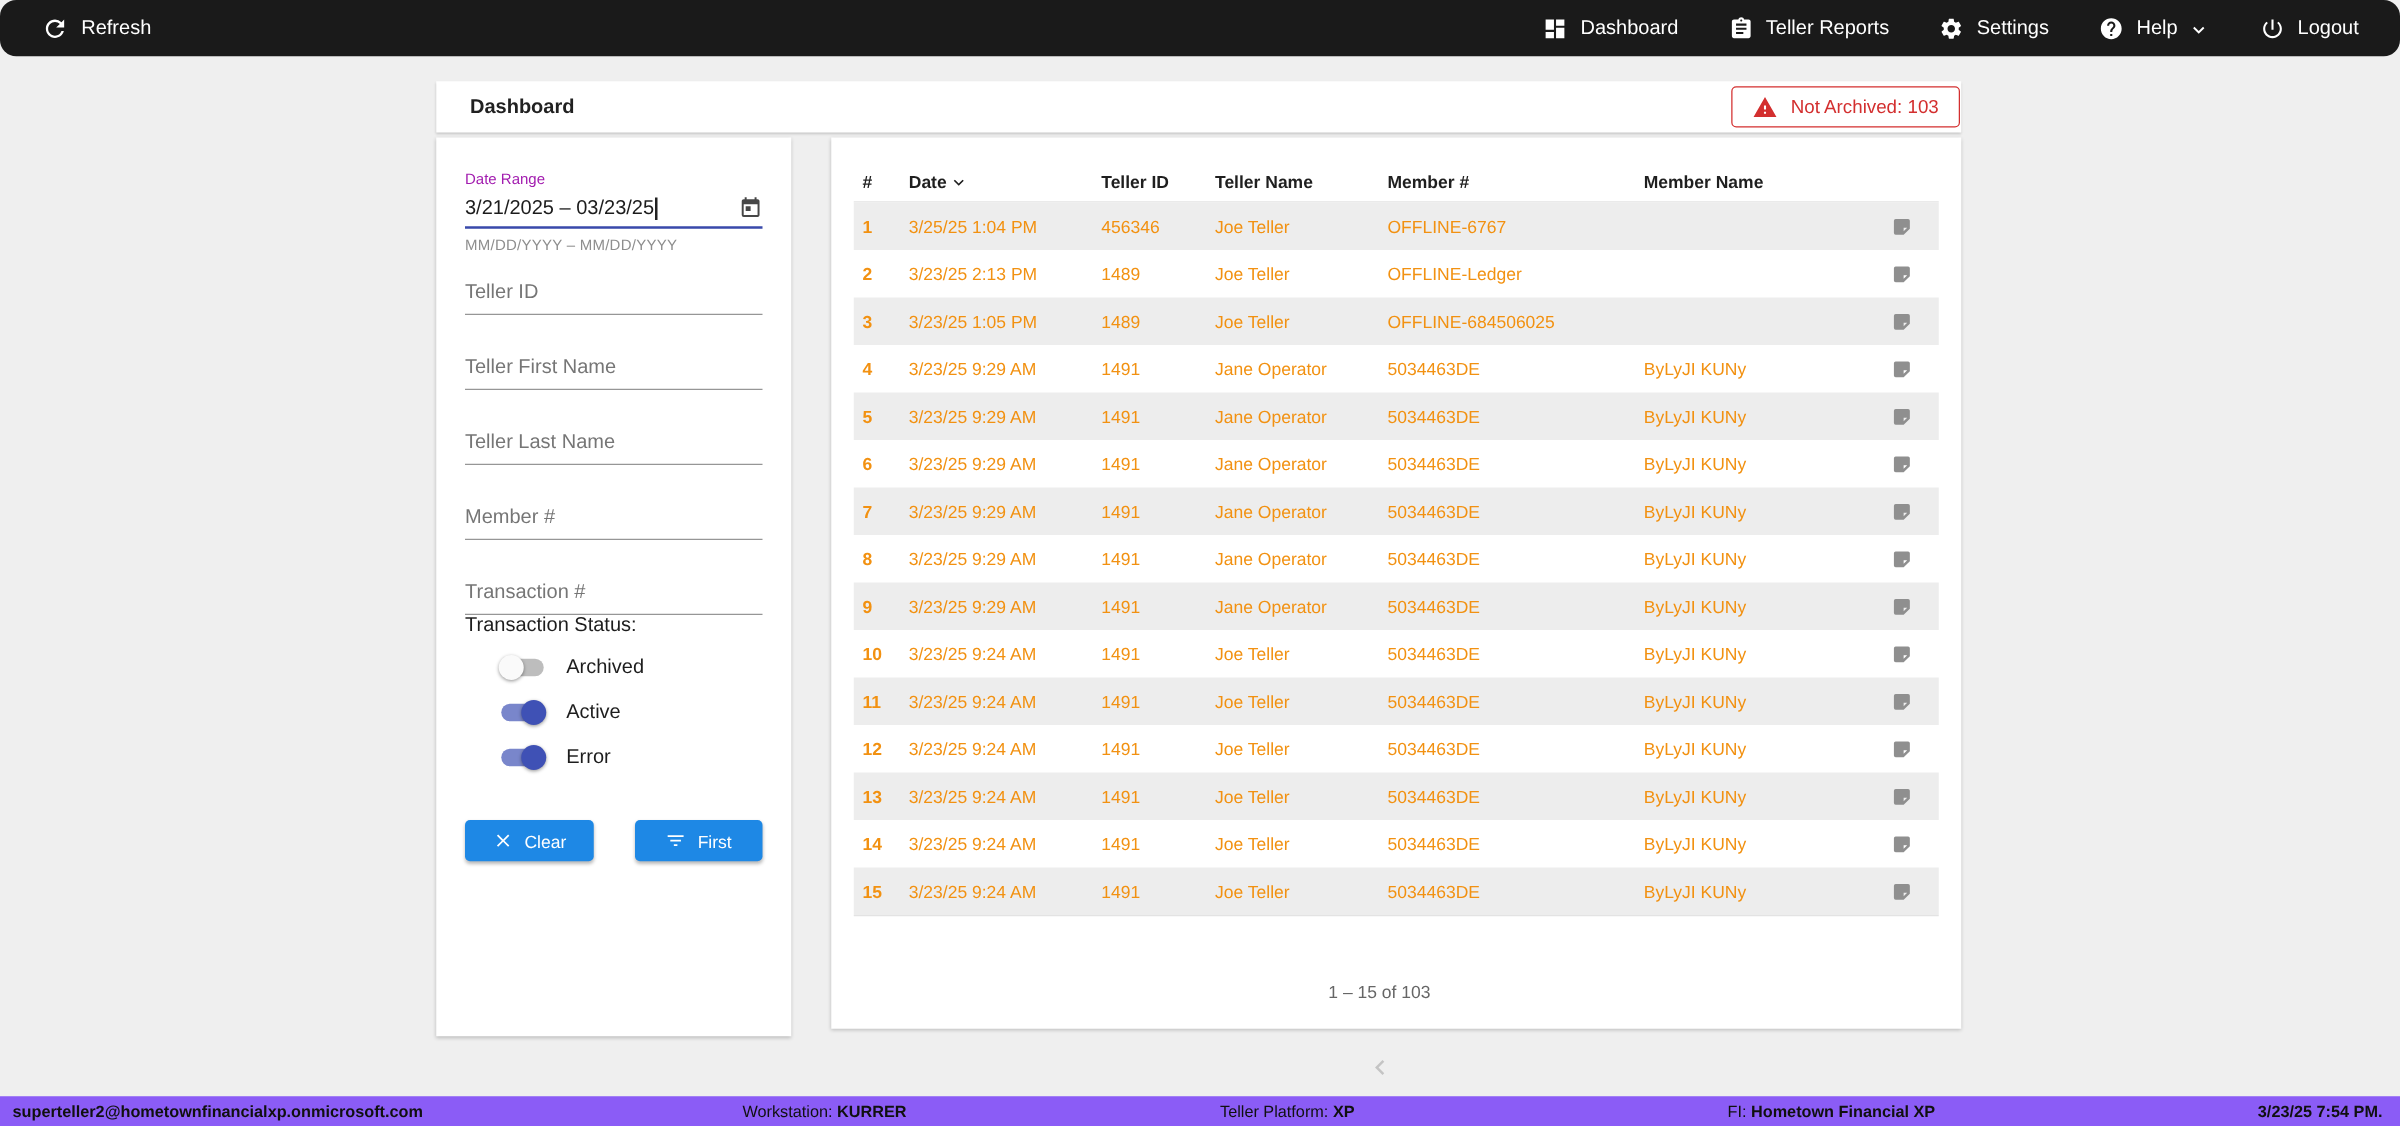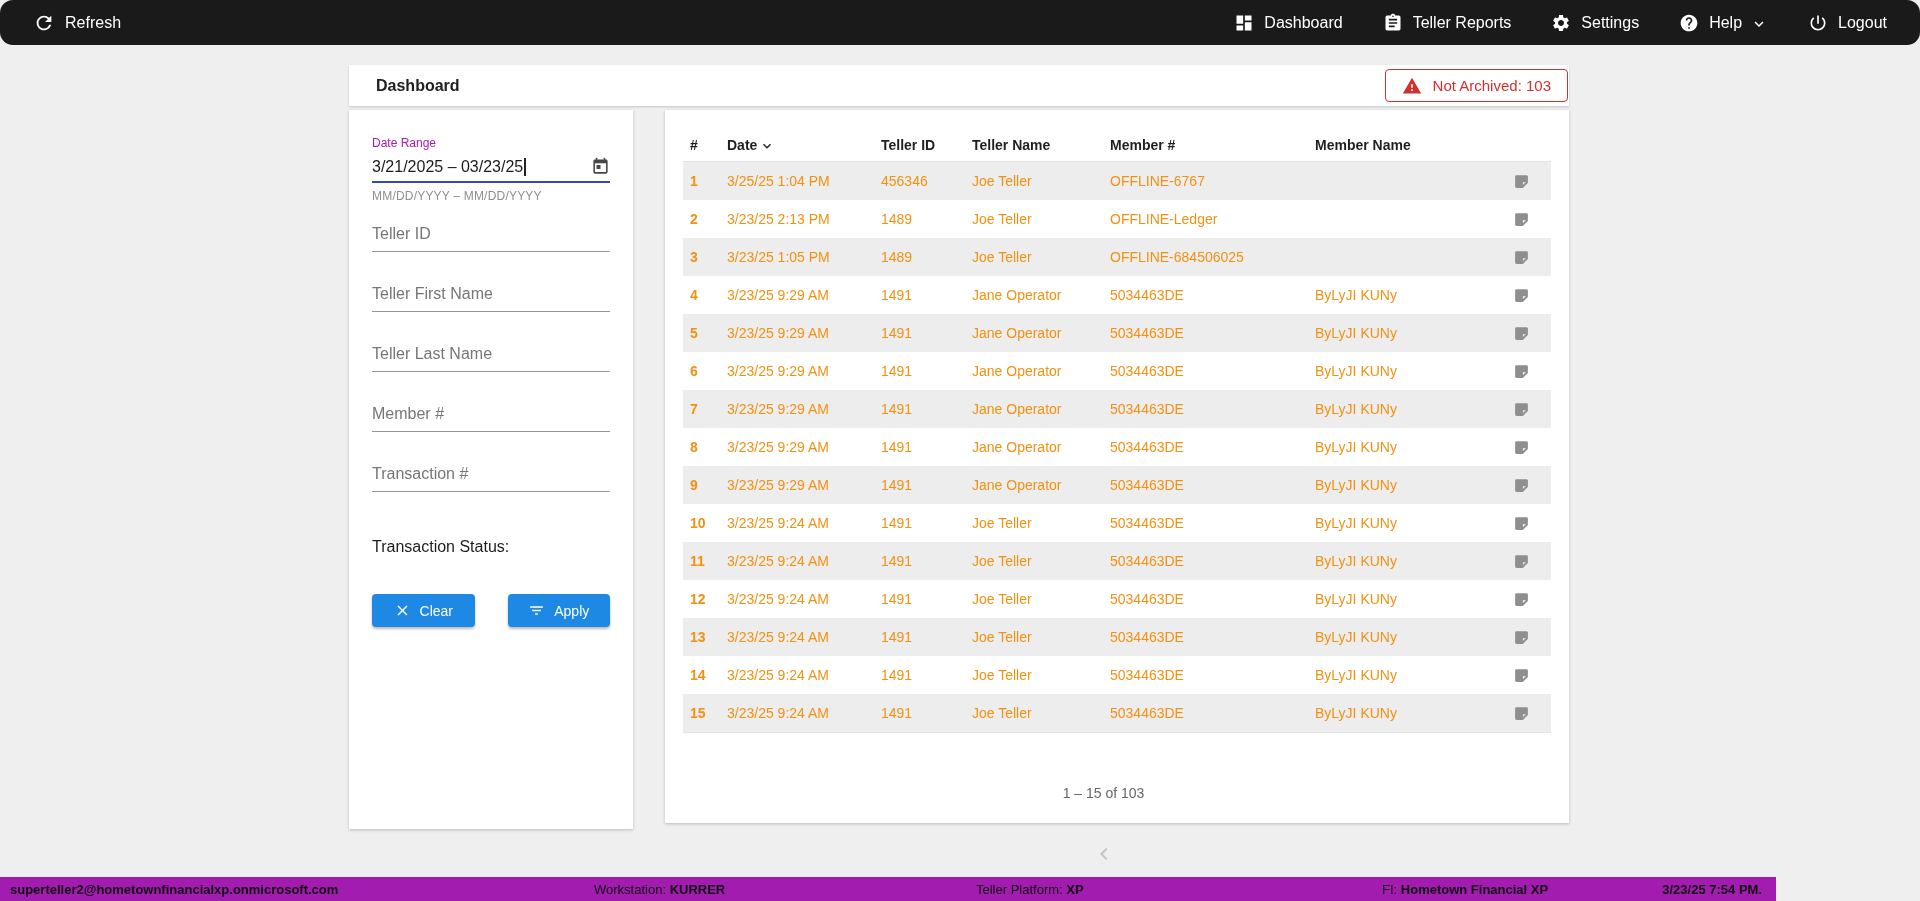--- a/index.html
+++ b/index.html
@@ -35,21 +35,21 @@
   .text-caret { width:0; border-left:2px solid #222; height:18px; margin-left:1px; }
   .dr-cal { margin-left:auto; color:#474747; cursor:pointer; }
   .dr-helper { font-size:12px; color:#8e8e8e; margin-top:6px; letter-spacing:0.2px; }
 
   .filter-fields { margin-top:22px; }
   .filter-input { display:block; width:100%; border:none; border-bottom:1px solid #969696; background:transparent;
                   font-size:16px; color:#333; padding:0 0 8px; outline:none; font-family:inherit; }
   .filter-input::placeholder { color:#767676; opacity:1; }
   .filter-input + .filter-input { margin-top:33px; }
 
-  .status-label { margin-top:46px; font-size:16px; color:#1d1d1d; }
+  .status-label { font-size:16px; color:#1d1d1d; }
   .toggle-list { margin-top:8px; }
   .toggle-row { display:flex; align-items:center; gap:16px; padding-left:27px; margin-top:12px; height:24px; }
   .toggle-label { font-size:16px; color:#1d1d1d; }
   .switch { position:relative; width:38px; height:20px; flex:none; cursor:pointer; }
   .switch .track { position:absolute; left:2px; top:3px; width:34px; height:14px; border-radius:7px; background:rgba(0,0,0,0.26); }
   .switch .thumb { position:absolute; left:0; top:0; width:20px; height:20px; border-radius:50%; background:#fafafa;
                    box-shadow:0 1px 3px rgba(0,0,0,0.4); }
   .switch.on .track { background:#7986cb; }
   .switch.on .thumb { left:18px; background:#3f51b5; }
 
@@ -73,21 +73,21 @@
   .cell-num { font-weight:bold; }
   .note-cell { color:#8f8f8f; display:flex; align-items:center; }
 
   .pagination { display:flex; align-items:center; justify-content:flex-end; gap:41px; margin-top:52px;
                 padding-right:27px; color:#666; font-size:14px;flex-direction:column; }
   .pg-btn { background:none; border:none; padding:0; cursor:pointer; }
   .pg-prev { color:#c4c4c4; cursor:default; }
   .pg-next { color:#3d3d3d; }
 
   
-  .statusbar { position:absolute; bottom:0; left:0; width:1776px; height:24px; background:#a21caf;
+  .statusbar { position:absolute; bottom:0; left:0; width:1920px; height:24px; background:#8b5cf6;
                font-size:13px; color:#101010; }
   .seg { position:absolute; top:50%; transform:translateY(-50%); white-space:nowrap; }
   .seg b { font-weight:bold; }
   .seg-user { left:10px; font-weight:bold; }
   .seg-ws { left:594px; }
   .seg-platform { left:976px; }
   .seg-fi { left:1382px; }
   .seg-time { right:14px; font-weight:bold; }
 </style>
 </head>
@@ -182,37 +182,60 @@
 
     <div class="filter-fields">
         <input class="filter-input" placeholder="Teller ID" style="">
         <input class="filter-input" placeholder="Teller First Name" style="">
         <input class="filter-input" placeholder="Teller Last Name" style="">
         <input class="filter-input" placeholder="Member #" style="">
         <input class="filter-input" placeholder="Transaction #" style="">
       </div>
 
     <div class="status-label">Transaction Status:</div>
+    <div class="toggle-list">
+        <div class="toggle-row">
+    <span class="switch">
+      <span class="track"></span>
+      <span class="thumb"></span>
+    </span>
+    <span class="toggle-label">Archived</span>
+  </div>
+        <div class="toggle-row">
+    <span class="switch on">
+      <span class="track"></span>
+      <span class="thumb"></span>
+    </span>
+    <span class="toggle-label">Active</span>
+  </div>
+        <div class="toggle-row">
+    <span class="switch on">
+      <span class="track"></span>
+      <span class="thumb"></span>
+    </span>
+    <span class="toggle-label">Error</span>
+  </div>
+      </div>
 
     <div class="filter-buttons">
       <button class="btn">
         <span class="icon">
           <svg width="17" height="17" viewBox="0 0 24 24">
               <path d="M19 6.41L17.59 5 12 10.59 6.41 5 5 6.41 10.59 12 5 17.59 6.41 19 12 13.41 17.59 19 19 17.59 13.41 12 19 6.41z"></path>
             </svg>
         </span>
         <span>Clear</span>
       </button>
       <button class="btn">
         <span class="icon">
           <svg width="17" height="17" viewBox="0 0 24 24">
               <path d="M10 18h4v-2h-4v2zM3 6v2h18V6H3zm3 7h12v-2H6v2z"></path>
             </svg>
         </span>
-        <span>Apply</span>
+        <span>First</span>
       </button>
     </div>
   </section>
 
   <section class="table-card">
     <div class="grid-row thead">
       <span class="th static">#</span>
       <span class="th">
         <span>Date</span>
         <span class="icon sort-caret">

